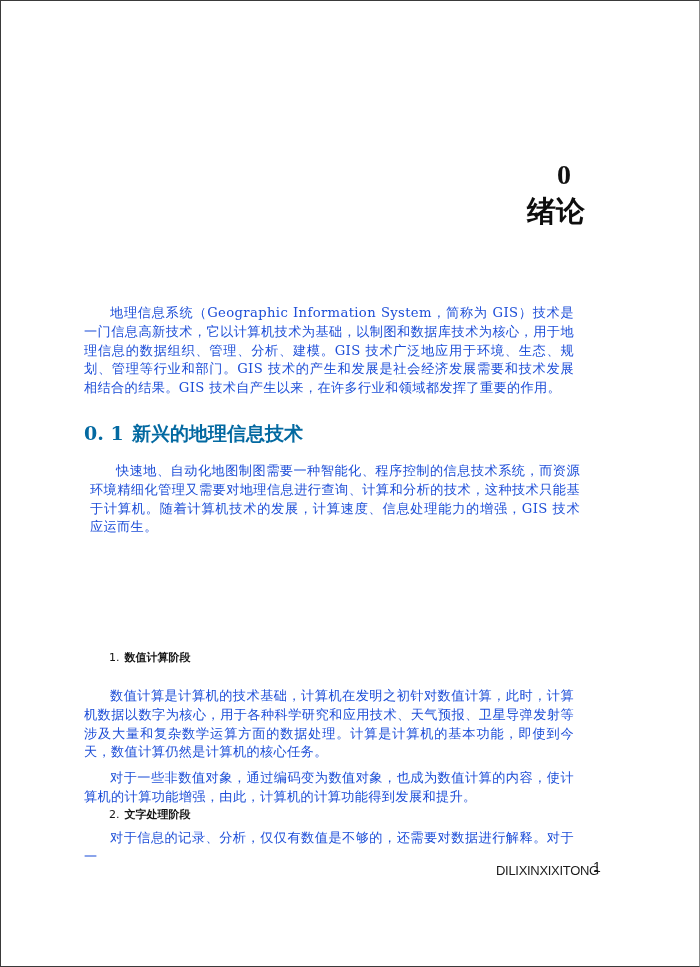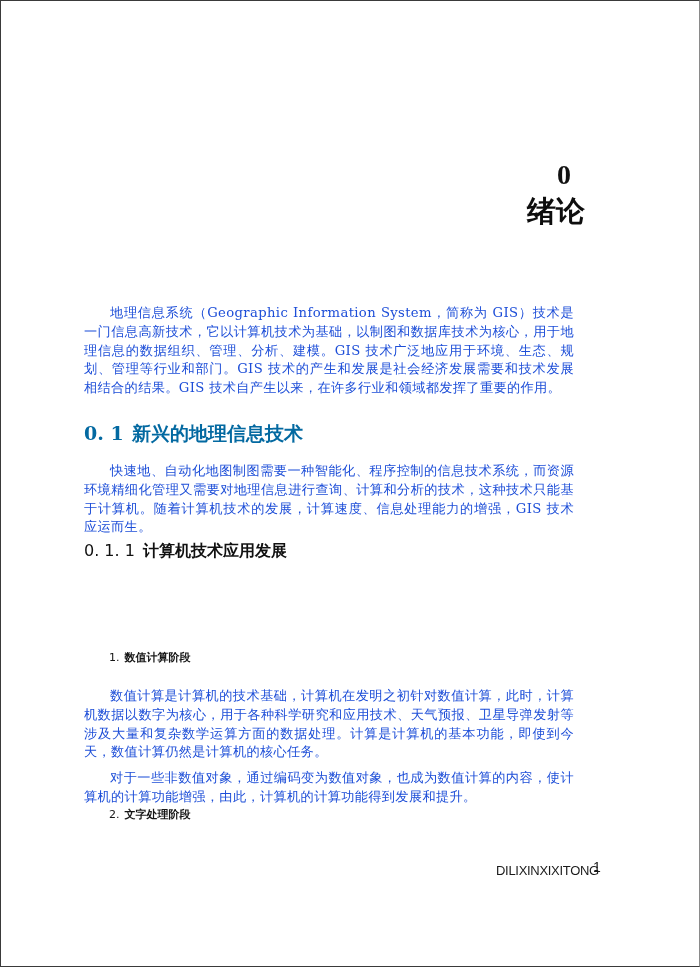--- a/index.html
+++ b/index.html
@@ -51,21 +51,21 @@
       font-family: "DejaVu Serif", "Liberation Serif", serif;
       font-size: 13.2px;
       line-height: 18.8px;
       color: #1d4ed8;
       text-align: justify;
       text-indent: 26px;
       letter-spacing: 0.35px;
       margin: 0;
     }
     .p-intro { top: 303px; }
-    .p-01 { top: 461px; }
+    .p-01 { top: 461px; margin-left: 6px; }
     .p-011 { top: 580px; }
     .p-num1 { top: 686px; }
     .p-num2 { top: 768px; }
     .p-text1 { top: 828px; }
 
     .h1 {
       position: absolute;
       left: 83px;
       top: 418px;
       font-family: "DejaVu Serif", "Liberation Serif", serif;
@@ -128,30 +128,28 @@
   <div class="chapter-number">0</div>
   <div class="chapter-title">绪论</div>
 
   <p class="para p-intro">地理信息系统（Geographic Information System，简称为 GIS）技术是一门信息高新技术，它以计算机技术为基础，以制图和数据库技术为核心，用于地理信息的数据组织、管理、分析、建模。GIS 技术广泛地应用于环境、生态、规划、管理等行业和部门。GIS 技术的产生和发展是社会经济发展需要和技术发展相结合的结果。GIS 技术自产生以来，在许多行业和领域都发挥了重要的作用。</p>
 
   <div class="h1">
     <span class="num">0. 1</span><span>新兴的地理信息技术</span>
   </div>
   <p class="para p-01">快速地、自动化地图制图需要一种智能化、程序控制的信息技术系统，而资源环境精细化管理又需要对地理信息进行查询、计算和分析的技术，这种技术只能基于计算机。随着计算机技术的发展，计算速度、信息处理能力的增强，GIS 技术应运而生。</p>
 
-  <div class="h2">
-    <span class="num">0. 1. 1</span><span>计算机技术应用发展</span>
-  </div>
 
   <div class="h3 h3-1">
     <span class="num">1.</span><span>数值计算阶段</span>
   </div>
   <p class="para p-num1">数值计算是计算机的技术基础，计算机在发明之初针对数值计算，此时，计算机数据以数字为核心，用于各种科学研究和应用技术、天气预报、卫星导弹发射等涉及大量和复杂数学运算方面的数据处理。计算是计算机的基本功能，即使到今天，数值计算仍然是计算机的核心任务。</p>
   <p class="para p-num2">对于一些非数值对象，通过编码变为数值对象，也成为数值计算的内容，使计算机的计算功能增强，由此，计算机的计算功能得到发展和提升。</p>
 
   <div class="h3 h3-2">
     <span class="num">2.</span><span>文字处理阶段</span>
   </div>
+  <p class="para p-text1">对于信息的记录、分析，仅仅有数值是不够的，还需要对数据进行解释。对于一</p>
 
   <div class="footer-running">DILIXINXIXITONG</div>
   <div class="footer-page">1</div>
 
 </div>
 
 </body></html>

